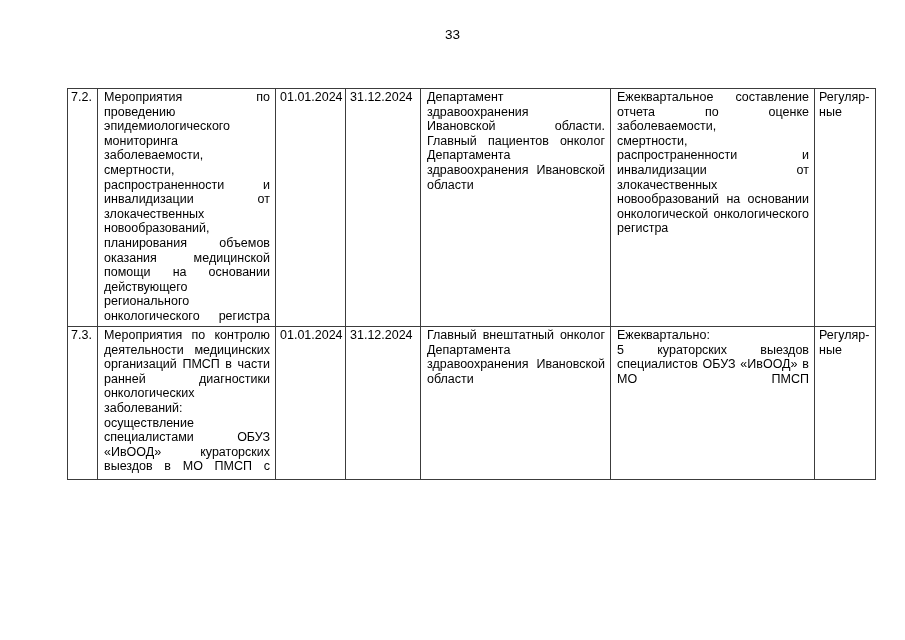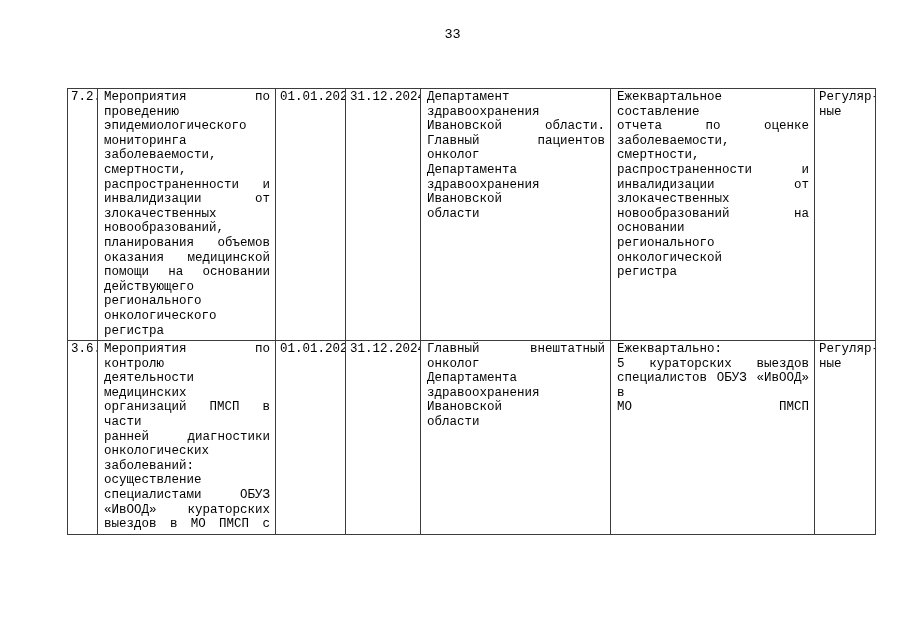--- a/index.html
+++ b/index.html
@@ -6,21 +6,21 @@
     margin: 0;
     padding: 0;
     background: #ffffff;
   }
   .page {
     position: relative;
     width: 905px;
     height: 640px;
     background: #ffffff;
     color: #000000;
-    font-family: Liberation Mono, monospace;
+    font-family: Liberation Sans, sans-serif;
     overflow: hidden;
   }
   .page-number {
     position: absolute;
     top: 27px;
     left: 0;
     width: 100%;
     text-align: center;
     font-size: 13.5px;
     line-height: 15px;
@@ -98,27 +98,27 @@
 Главный пациентов онколог
 Департамента
 здравоохранения Ивановской
 области</td>
         <td class="jt">Ежеквартальное составление
 отчета по оценке заболеваемости,
 смертности, распространенности и
 инвалидизации от
 злокачественных
 новообразований на основании
-регионального онкологической
+онкологической онкологического
 регистра</td>
         <td class="type-cell">Регуляр-
 ные</td>
       </tr>
       <tr class="r2">
-        <td class="num-cell">3.6.</td>
+        <td class="num-cell">7.3.</td>
         <td class="jt">Мероприятия по контролю
 деятельности медицинских
 организаций ПМСП в части
 ранней диагностики
 онкологических
 заболеваний:
 осуществление
 специалистами ОБУЗ
 «ИвООД» кураторских
 выездов в МО ПМСП с</td>

